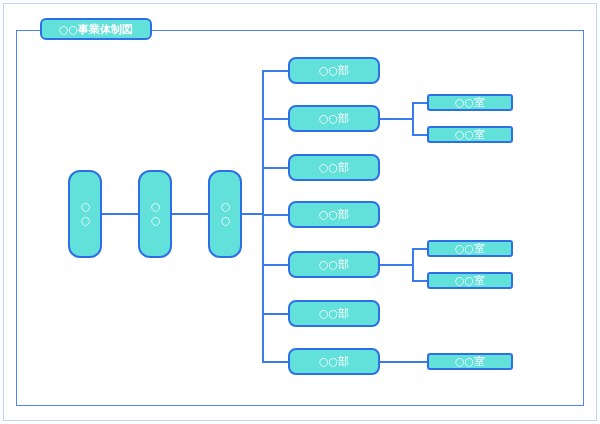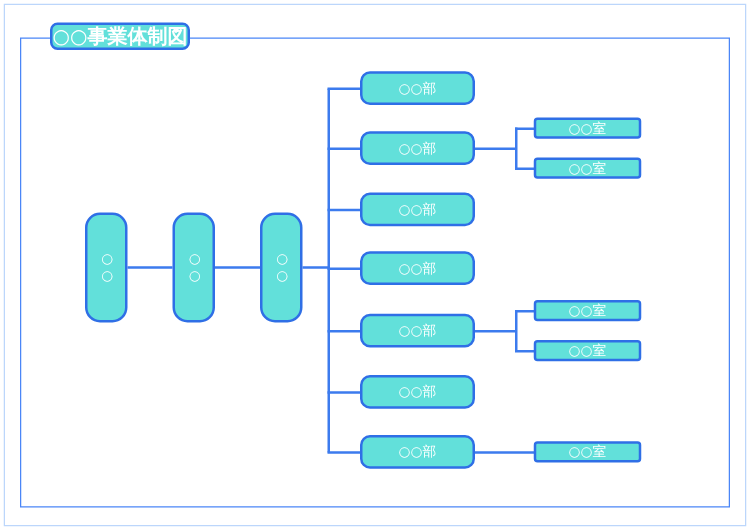--- a/index.html
+++ b/index.html
@@ -47,21 +47,21 @@
     border: 2px solid #2F6FE6;
     border-radius: 6px;
     box-sizing: border-box;
     display: flex;
     align-items: center;
     justify-content: center;
     z-index: 6;
   }
   .title-text {
     color: #ffffff;
-    font-size: 16px;
+    font-size: 11px;
     font-weight: bold;
     letter-spacing: 0px;
     line-height: 1;
     white-space: nowrap;
   }
   
   .node {
     position: absolute;
     background: #62E0DA;
     border: 2px solid #2F6FE6;

